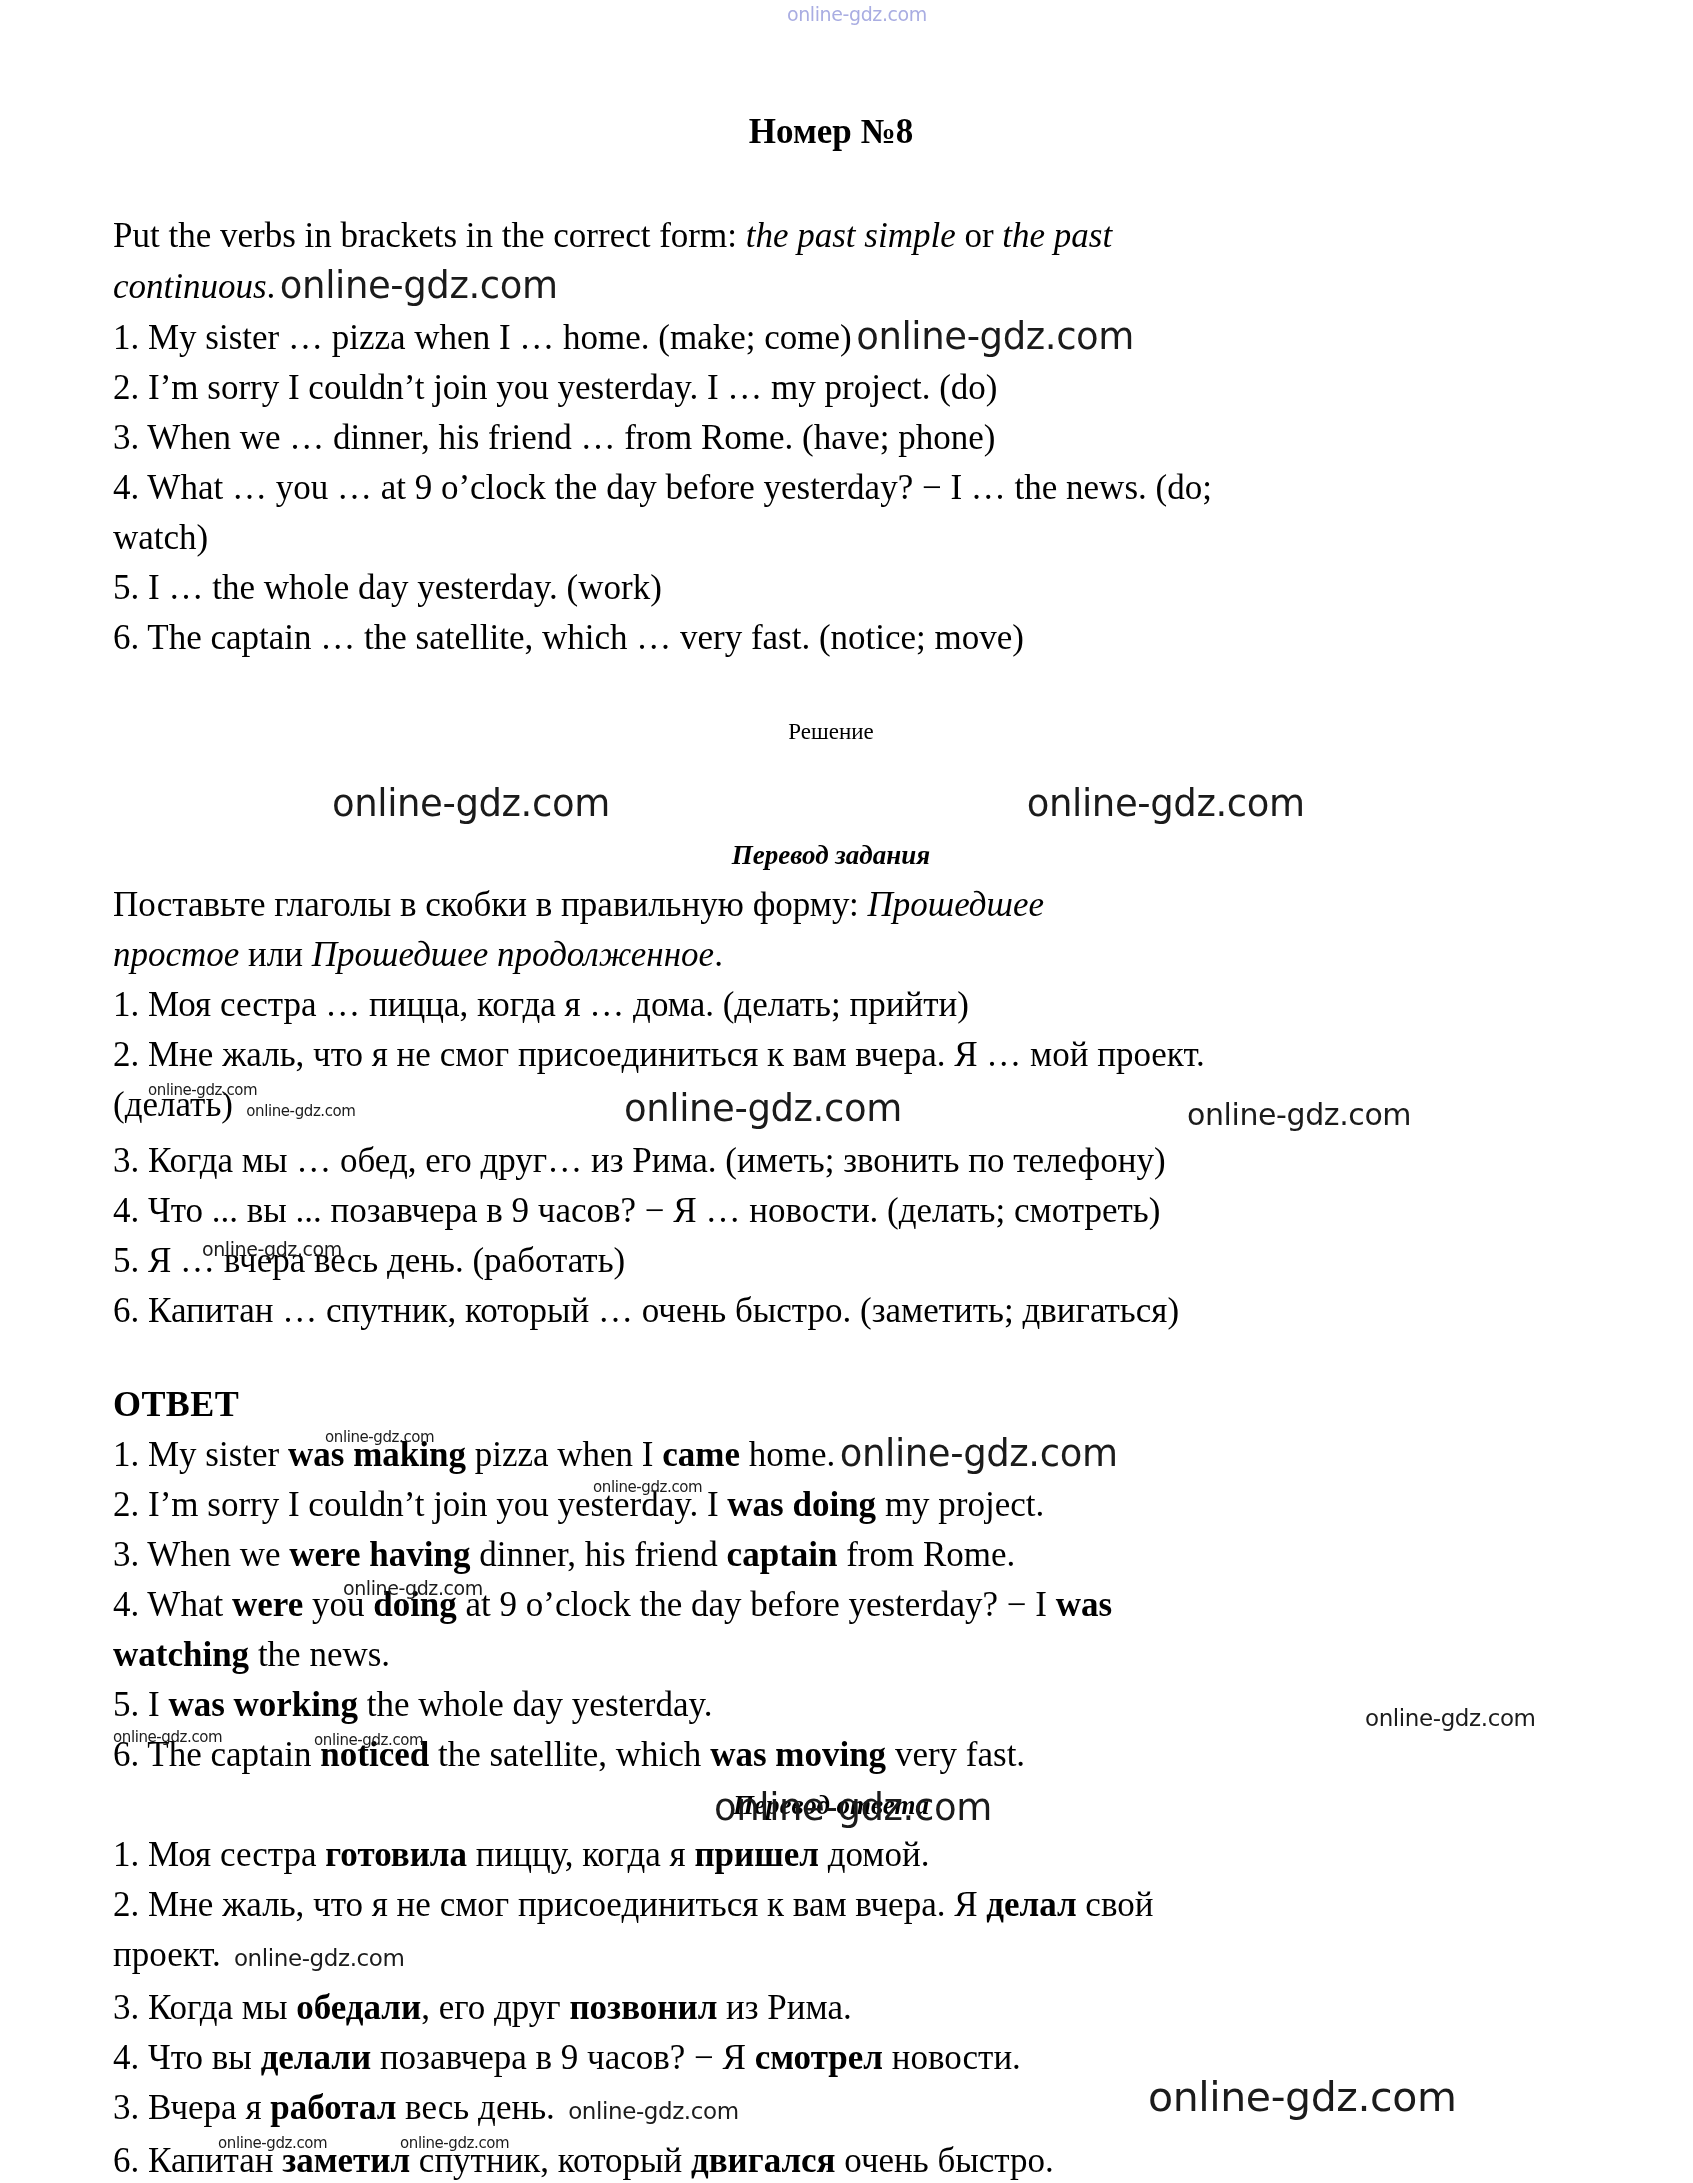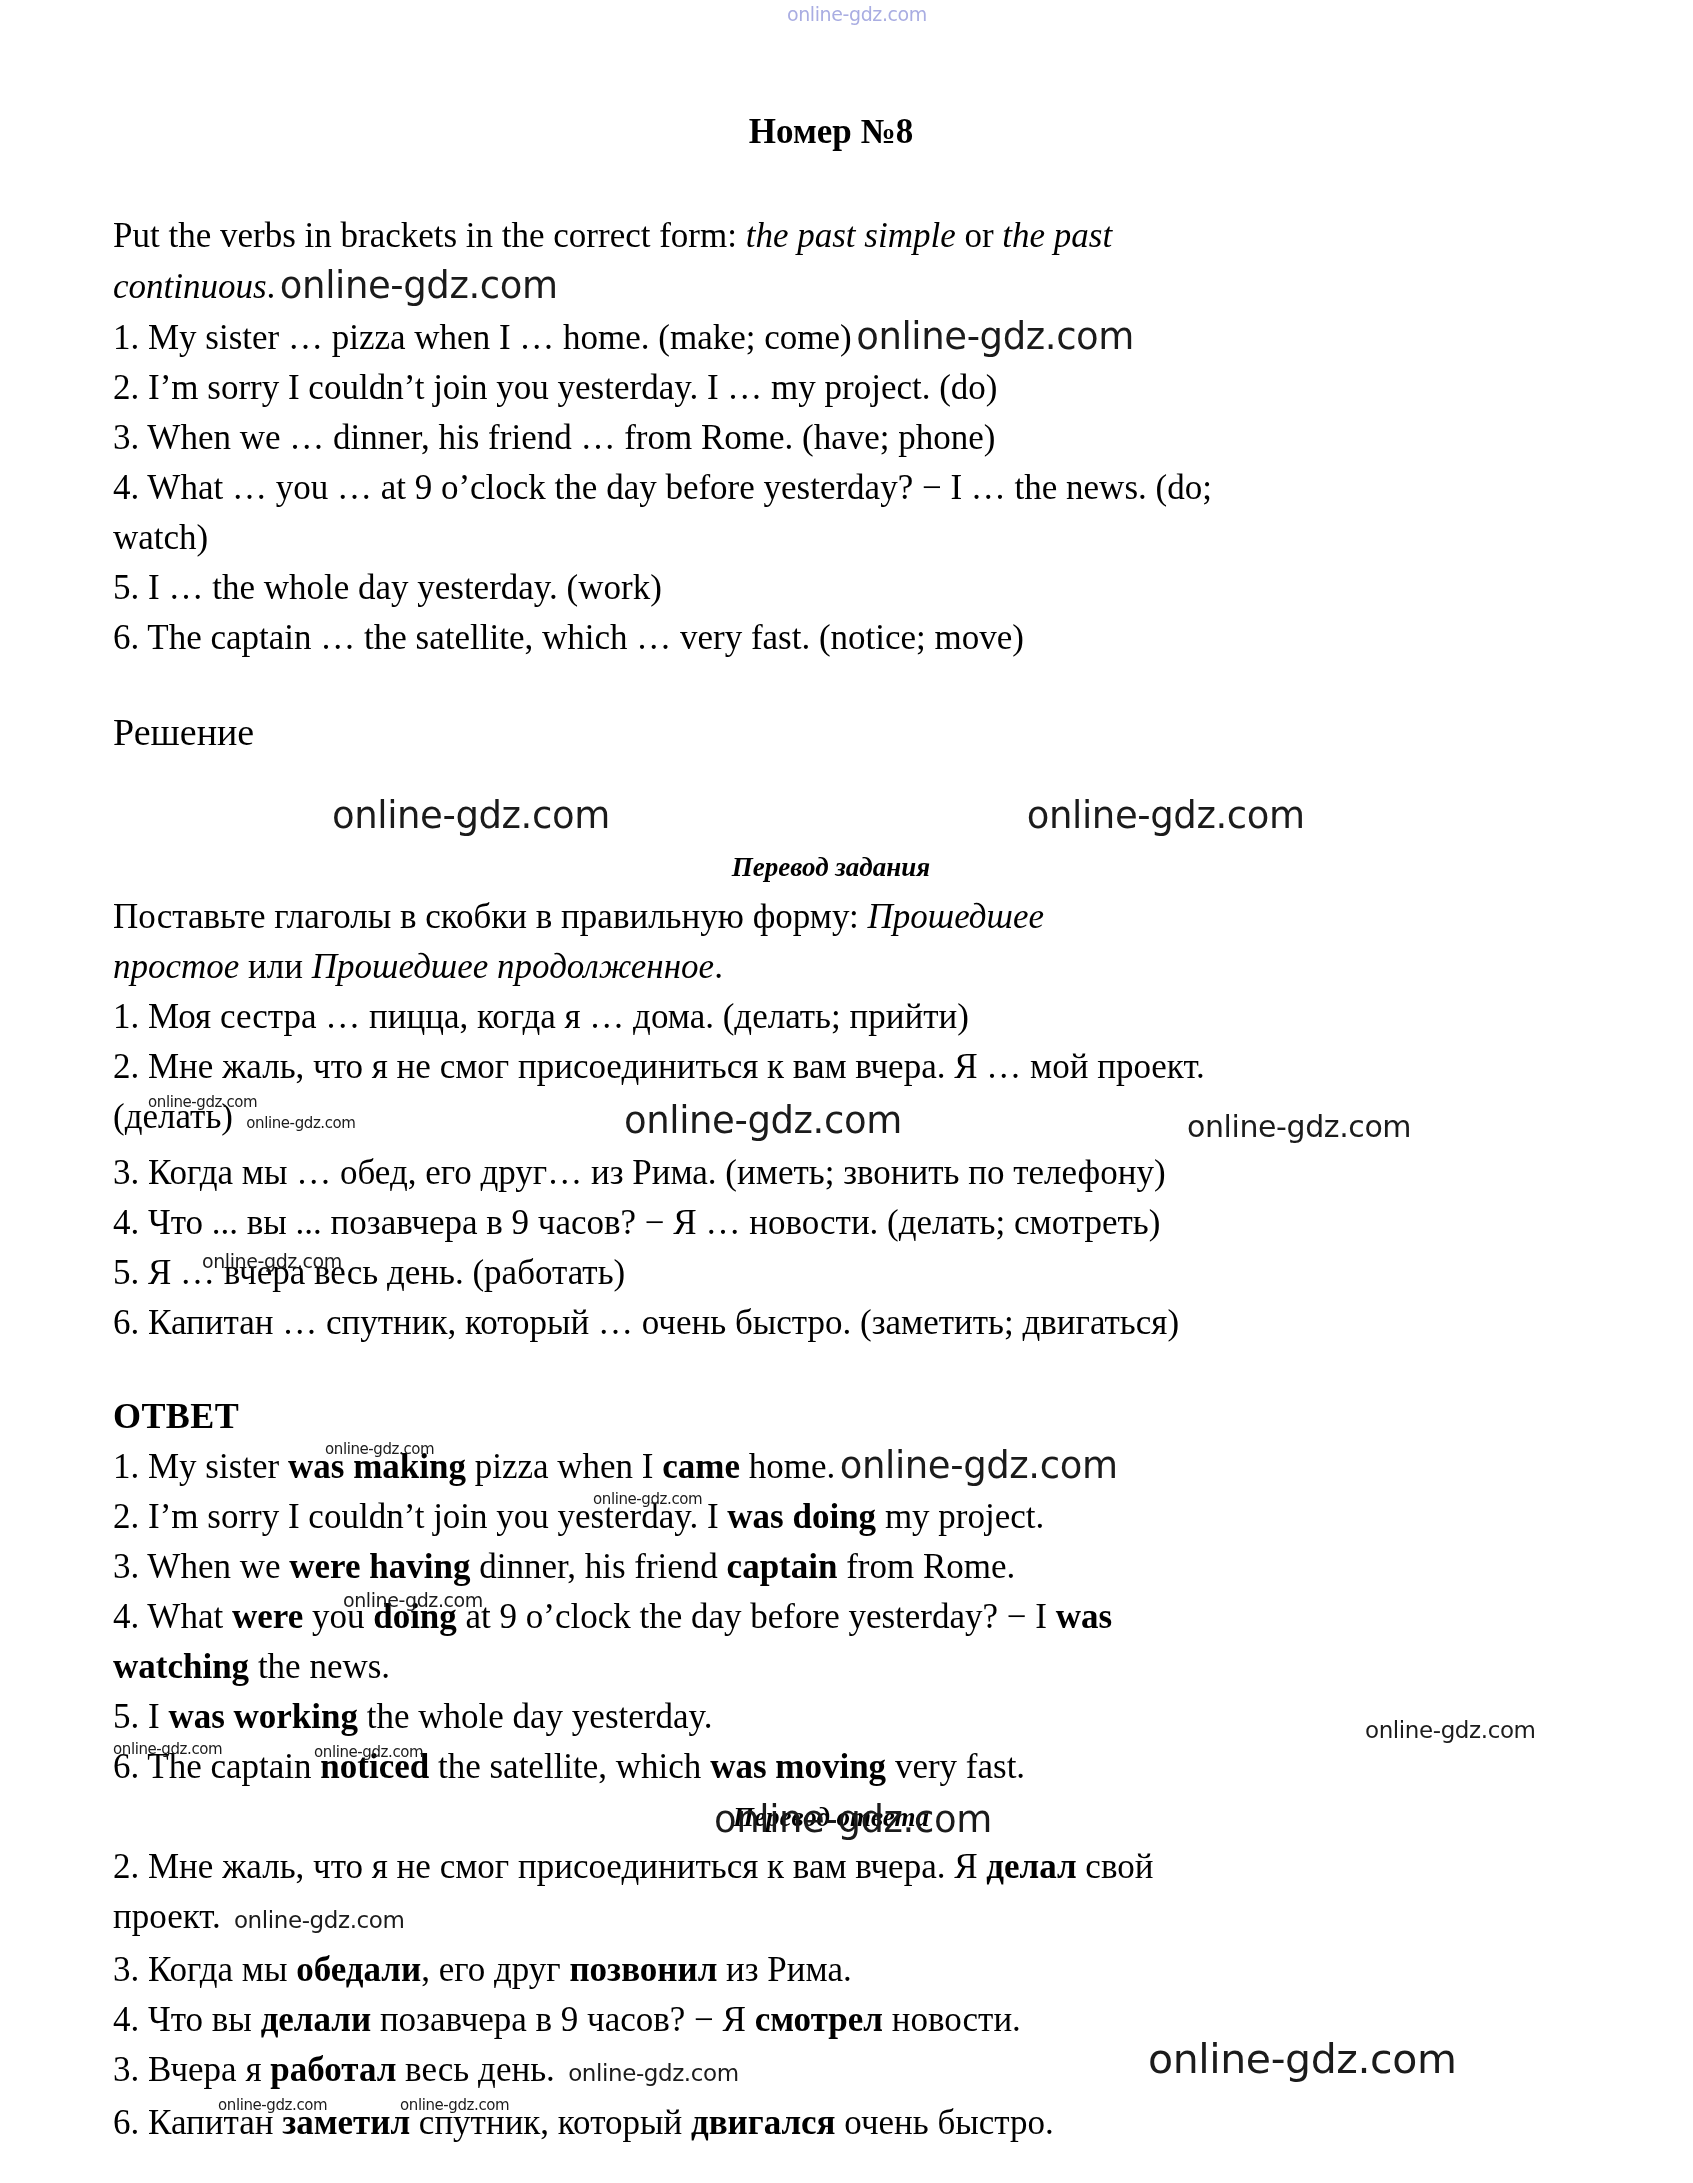--- a/index.html
+++ b/index.html
@@ -5,21 +5,21 @@
   html,body{margin:0;padding:0;background:#ffffff;}
   .page{
     position:relative;width:1662px;height:2183px;background:#ffffff;color:#000000;
     font-family:"Liberation Serif",serif;font-size:35px;
     padding:84px 113px 0 113px;box-sizing:border-box;overflow:hidden;
   }
   p{margin:0;}
   .line{line-height:50px;}
   .rel{position:relative;}
   .title{text-align:center;font-size:35px;line-height:50px;font-weight:700;margin-bottom:54px;}
-  .center-heading{font-size:38px;line-height:50px;font-weight:400;margin-top:44px;}
+  .center-heading{text-align:center;font-size:23px;line-height:50px;font-weight:400;margin-top:44px;}
   .sub{font-weight:bold;font-style:italic;font-size:27px;line-height:50px;text-align:center;}
   .caps{font-weight:bold;font-style:normal;font-size:36px;letter-spacing:0.4px;margin-top:43px;}
   .b{font-weight:bold;}
   .i{font-style:italic;}
   .wm{font-family:"DejaVu Sans",sans-serif;color:#1b1b1b;letter-spacing:-0.4px;white-space:nowrap;font-style:normal;font-weight:400;}
   p .wm:not(.abs){margin-left:4.5px;}
   .wm-xl{font-size:41px;}
   .wm-lg{font-size:37px;}
   .wm-md{font-size:30px;}
   .wm-sm{font-size:23px;}
@@ -84,20 +84,21 @@
     <span class="wm wm-xxs abs" style="top:35px;left:201px">online-gdz.com</span>
     <span class="wm wm-sm abs" style="top:13.5px;left:1252px">online-gdz.com</span>
   <span>5. I </span><span class="b">was working</span><span> the whole day yesterday.</span></p>
   <p class="line"><span>6. The captain </span><span class="b">noticed</span><span> the satellite, which </span><span class="b">was moving</span><span> very fast.</span></p>
 
   <div class="rel">
     <p class="sub">Перевод ответа</p>
     <span class="wm wm-lg abs" style="top:6px;left:601px">online-gdz.com</span>
   </div>
 
+  <p class="line"><span>1. Моя сестра </span><span class="b">готовила</span><span> пиццу, когда я </span><span class="b">пришел</span><span> домой.</span></p>
   <p class="line"><span>2. Мне жаль, что я не смог присоединиться к вам вчера. Я </span><span class="b">делал</span><span> свой</span><br><span>проект. </span><span class="wm wm-sm">online-gdz.com</span></p>
   <p class="line"><span>3. Когда мы </span><span class="b">обедали</span><span>, его друг </span><span class="b">позвонил</span><span> из Рима.</span></p>
   <p class="line"><span>4. Что вы </span><span class="b">делали</span><span> позавчера в 9 часов? − Я </span><span class="b">смотрел</span><span> новости.</span></p>
   <p class="line rel">
     <span class="wm wm-xl abs" style="top:-10.5px;left:1035px">online-gdz.com</span>
   <span>3. Вчера я </span><span class="b">работал</span><span> весь день. </span><span class="wm wm-sm">online-gdz.com</span></p>
   <p class="line rel">
     <span class="wm wm-xxs abs" style="top:-18px;left:105px">online-gdz.com</span>
     <span class="wm wm-xxs abs" style="top:-18px;left:287px">online-gdz.com</span>
   <span>6. Капитан </span><span class="b">заметил</span><span> спутник, который </span><span class="b">двигался</span><span> очень быстро.</span></p>

